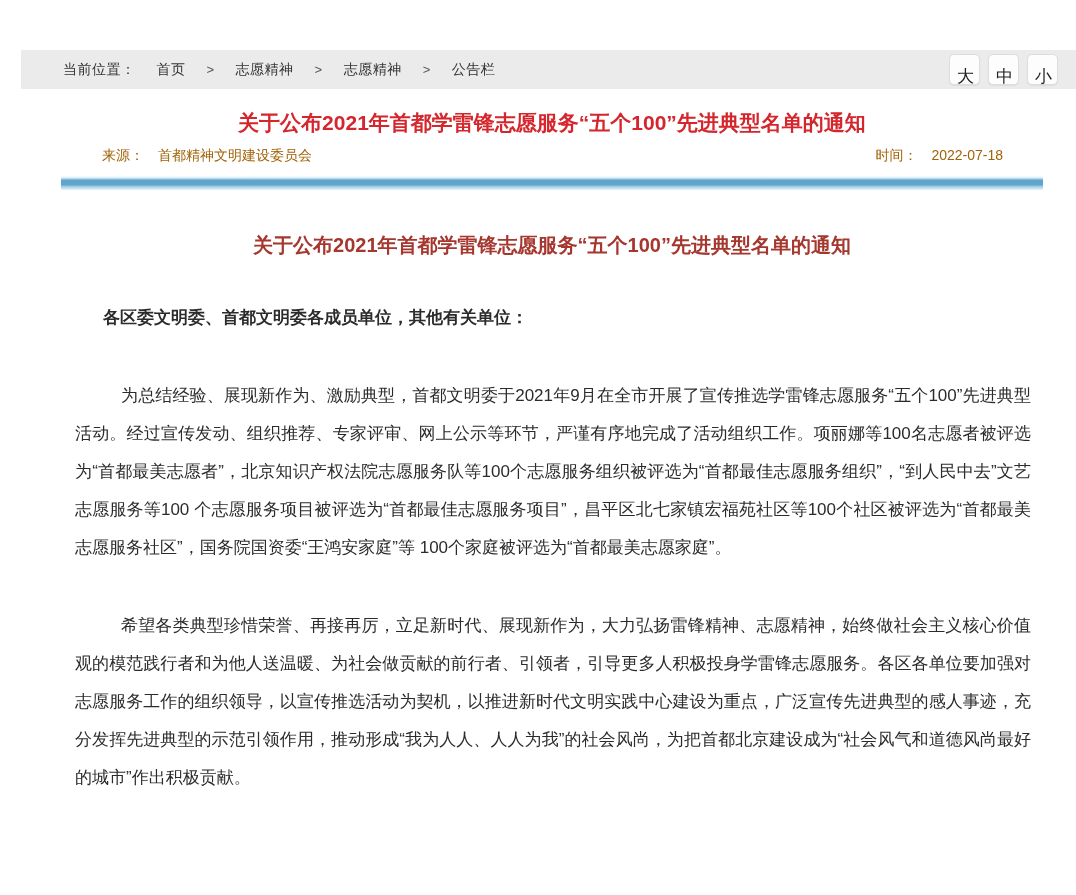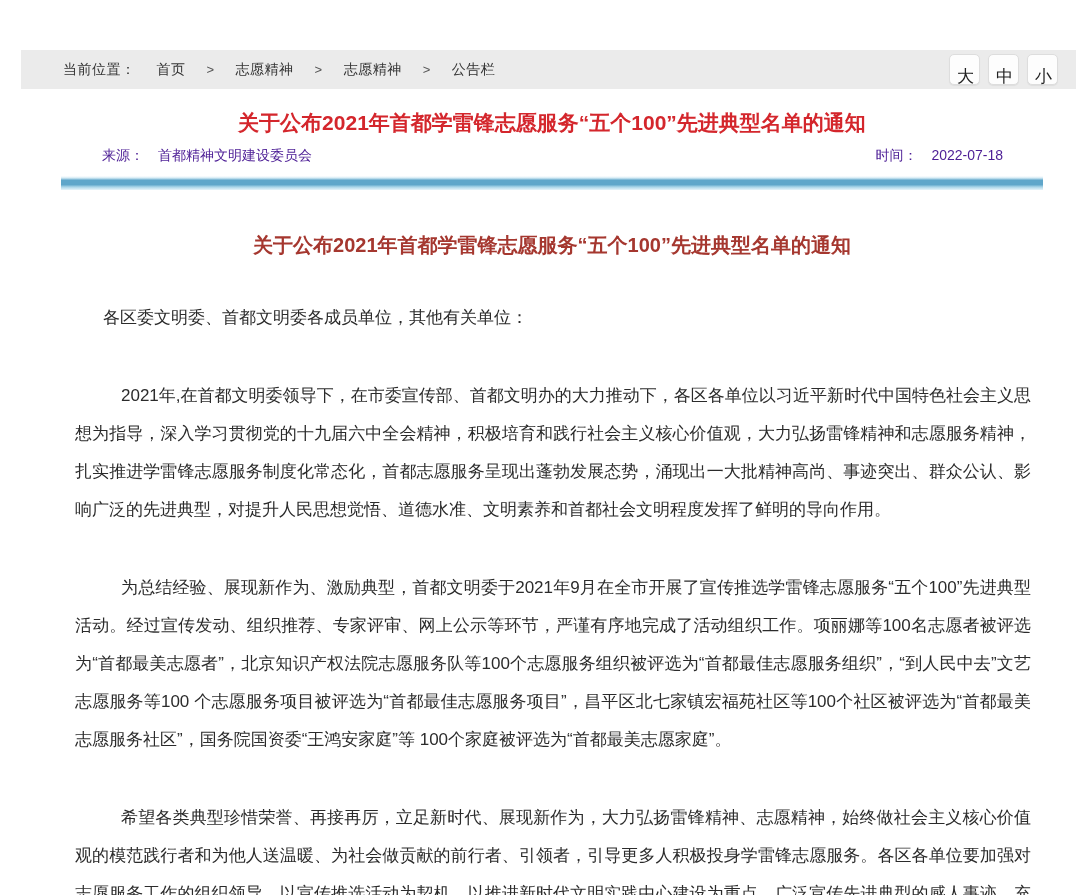--- a/index.html
+++ b/index.html
@@ -56,21 +56,21 @@
     font-size: 21px;
     font-weight: bold;
     color: #d4262c;
     line-height: 27px;
   }
   .meta-row {
     display: flex;
     justify-content: space-between;
     align-items: flex-end;
     font-size: 14px;
-    color: #4c1d95;
+    color: #a16207;
     padding: 0 26px 0 27px;
     margin-top: 9px;
     height: 20px;
   }
   .divider {
     margin-top: 4px;
     height: 7px;
     background: linear-gradient(180deg,
       #ffffff 0%, #d5ebf5 14%,
       #5fa6ca 30%, #5fa6ca 62%,
@@ -94,21 +94,21 @@
   
   .article-body {
     padding: 0 45px 0 47px;
     margin-top: 26px;
     font-size: 17px;
     line-height: 38px;
     color: #2b2b2b;
     text-align: justify;
   }
   .article-body p { margin-bottom: 26px; }
-  .p-salutation { text-indent: 28px; }
+  .p-salutation { text-indent: 28px; font-weight: bold; }
   .p-body { text-indent: 46px; }
 </style>
 </head>
 <body>
 
 <div class="page">
 
   <div class="top-strip"></div>
 
   <div class="crumb-bar">
@@ -140,19 +140,18 @@
       </span>
     </div>
     <div class="divider"></div>
   </div>
 
 
   <h2 class="article-subtitle">关于公布2021年首都学雷锋志愿服务“五个100”先进典型名单的通知</h2>
 
   <div class="article-body">
     <p class="p-salutation">各区委文明委、首都文明委各成员单位，其他有关单位：</p>
-    <p class="p-body">2021年,在首都文明委领导下，在市委宣传部、首都文明办的大力推动下，各区各单位以习近平新时代中国特色社会主义思想为指导，深入学习贯彻党的十九届六中全会精神，积极培育和践行社会主义核心价值观，大力弘扬雷锋精神和志愿服务精神，扎实推进学雷锋志愿服务制度化常态化，首都志愿服务呈现出蓬勃发展态势，涌现出一大批精神高尚、事迹突出、群众公认、影响广泛的先进典型，对提升人民思想觉悟、道德水准、文明素养和首都社会文明程度发挥了鲜明的导向作用。</p>
     <p class="p-body">为总结经验、展现新作为、激励典型，首都文明委于2021年9月在全市开展了宣传推选学雷锋志愿服务“五个100”先进典型活动。经过宣传发动、组织推荐、专家评审、网上公示等环节，严谨有序地完成了活动组织工作。项丽娜等100名志愿者被评选为“首都最美志愿者”，北京知识产权法院志愿服务队等100个志愿服务组织被评选为“首都最佳志愿服务组织”，“到人民中去”文艺志愿服务等100 个志愿服务项目被评选为“首都最佳志愿服务项目”，昌平区北七家镇宏福苑社区等100个社区被评选为“首都最美志愿服务社区”，国务院国资委“王鸿安家庭”等 100个家庭被评选为“首都最美志愿家庭”。</p>
     <p class="p-body">希望各类典型珍惜荣誉、再接再厉，立足新时代、展现新作为，大力弘扬雷锋精神、志愿精神，始终做社会主义核心价值观的模范践行者和为他人送温暖、为社会做贡献的前行者、引领者，引导更多人积极投身学雷锋志愿服务。各区各单位要加强对志愿服务工作的组织领导，以宣传推选活动为契机，以推进新时代文明实践中心建设为重点，广泛宣传先进典型的感人事迹，充分发挥先进典型的示范引领作用，推动形成“我为人人、人人为我”的社会风尚，为把首都北京建设成为“社会风气和道德风尚最好的城市”作出积极贡献。</p>
 
   </div>
 
 </div>
 
 </body></html>

